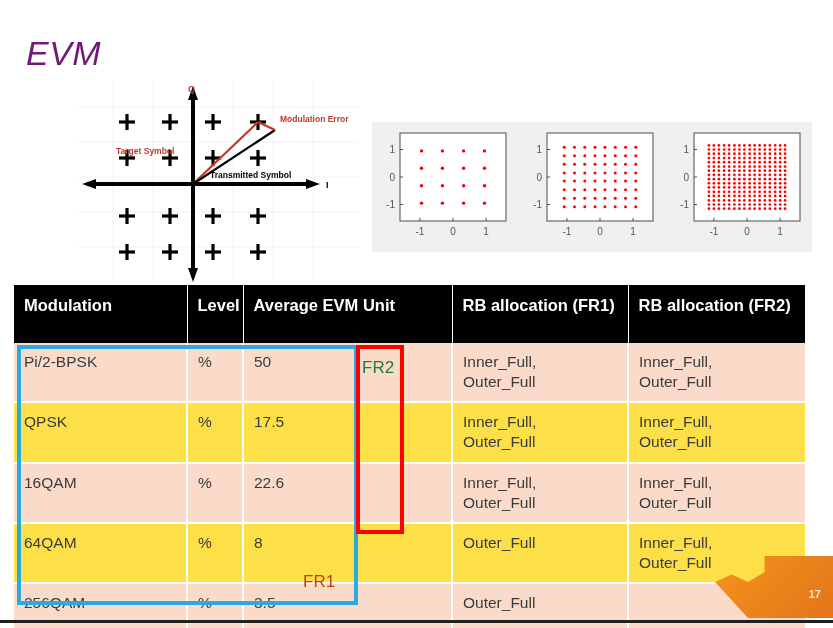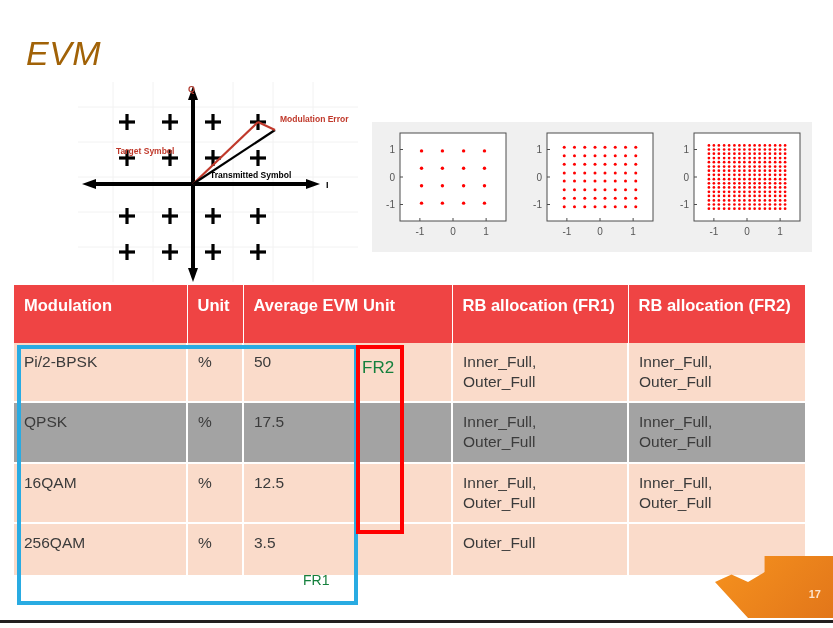--- a/index.html
+++ b/index.html
@@ -15,21 +15,21 @@
     font-family: "Liberation Sans", sans-serif;
   }
 
   
   #slide-title {
     position: absolute;
     left: 26px;
     top: 36px;
     font-size: 34px;
     font-style: italic;
-    color: #a16207;
+    color: #701a75;
     letter-spacing: 0.5px;
     line-height: 1;
   }
 
   
   #evm-diagram {
     position: absolute;
     left: 78px;
     top: 82px;
     width: 280px;
@@ -59,21 +59,21 @@
   
   #evm-table {
     position: absolute;
     left: 14px;
     top: 285px;
     width: 791px;
     border-collapse: collapse;
     table-layout: fixed;
   }
   #evm-table th {
-    background: #ef4444;
+    background: #000000;
     color: #ffffff;
     font-size: 16.5px;
     font-weight: bold;
     text-align: left;
     vertical-align: top;
     padding: 10px 0 10px 10px;
     border-right: 1.5px solid #ffffff;
     height: 38px;
     line-height: 1.25;
   }
@@ -82,21 +82,21 @@
     font-size: 15.5px;
     color: #3b3b3b;
     vertical-align: top;
     padding: 9px 16px 9px 10px;
     border-right: 2px solid #ffffff;
     border-bottom: 2px solid #ffffff;
     line-height: 1.3;
   }
   #evm-table td:last-child { border-right: none; }
   #evm-table tbody tr.row-dark td { background: #FADBCA; }
-  #evm-table tbody tr.row-light td { background: #a3a3a3; }
+  #evm-table tbody tr.row-light td { background: #fde047; }
   #evm-table tbody tr { height: 53px; }
 
   .col-mod   { width: 173px; }
   .col-unit  { width: 56px; }
   .col-evm   { width: 209px; }
   .col-fr1   { width: 176px; }
   .col-fr2   { width: 177px; }
 
   
   #fr1-box {
@@ -106,22 +106,22 @@
     width: 341px;
     height: 260px;
     border: 4px solid #29ABE2;
     box-sizing: border-box;
     pointer-events: none;
   }
   #fr1-label {
     position: absolute;
     left: 303px;
     top: 572px;
-    color: #15803d;
-    font-size: 14px;
+    color: #c2410c;
+    font-size: 17px;
   }
   #fr2-box {
     position: absolute;
     left: 358px;
     top: 345px;
     width: 46px;
     height: 189px;
     border: 4px solid #FF0000;
     border-left: none;
     box-sizing: border-box;
@@ -652,21 +652,21 @@
   <colgroup>
     <col class="col-mod">
       <col class="col-unit">
       <col class="col-evm">
       <col class="col-fr1">
       <col class="col-fr2">
   </colgroup>
   <thead>
     <tr>
       <th>Modulation</th>
-      <th>Unit</th>
+      <th>Level</th>
       <th>Average EVM Unit</th>
       <th class="wrap">RB allocation (FR1)</th>
       <th class="wrap">RB allocation (FR2)</th>
     </tr>
   </thead>
   <tbody>
       <tr class="row-dark">
         <td>Pi/2-BPSK</td>
         <td>%</td>
         <td>50</td>
@@ -676,22 +676,29 @@
       <tr class="row-light">
         <td>QPSK</td>
         <td>%</td>
         <td>17.5</td>
         <td>Inner_Full,<br>Outer_Full</td>
         <td>Inner_Full,<br>Outer_Full</td>
       </tr>
       <tr class="row-dark">
         <td>16QAM</td>
         <td>%</td>
-        <td>12.5</td>
+        <td>22.6</td>
         <td>Inner_Full,<br>Outer_Full</td>
+        <td>Inner_Full,<br>Outer_Full</td>
+      </tr>
+      <tr class="row-light">
+        <td>64QAM</td>
+        <td>%</td>
+        <td>8</td>
+        <td>Outer_Full</td>
         <td>Inner_Full,<br>Outer_Full</td>
       </tr>
       <tr class="row-dark">
         <td>256QAM</td>
         <td>%</td>
         <td>3.5</td>
         <td>Outer_Full</td>
         <td></td>
       </tr>
     </tbody>

